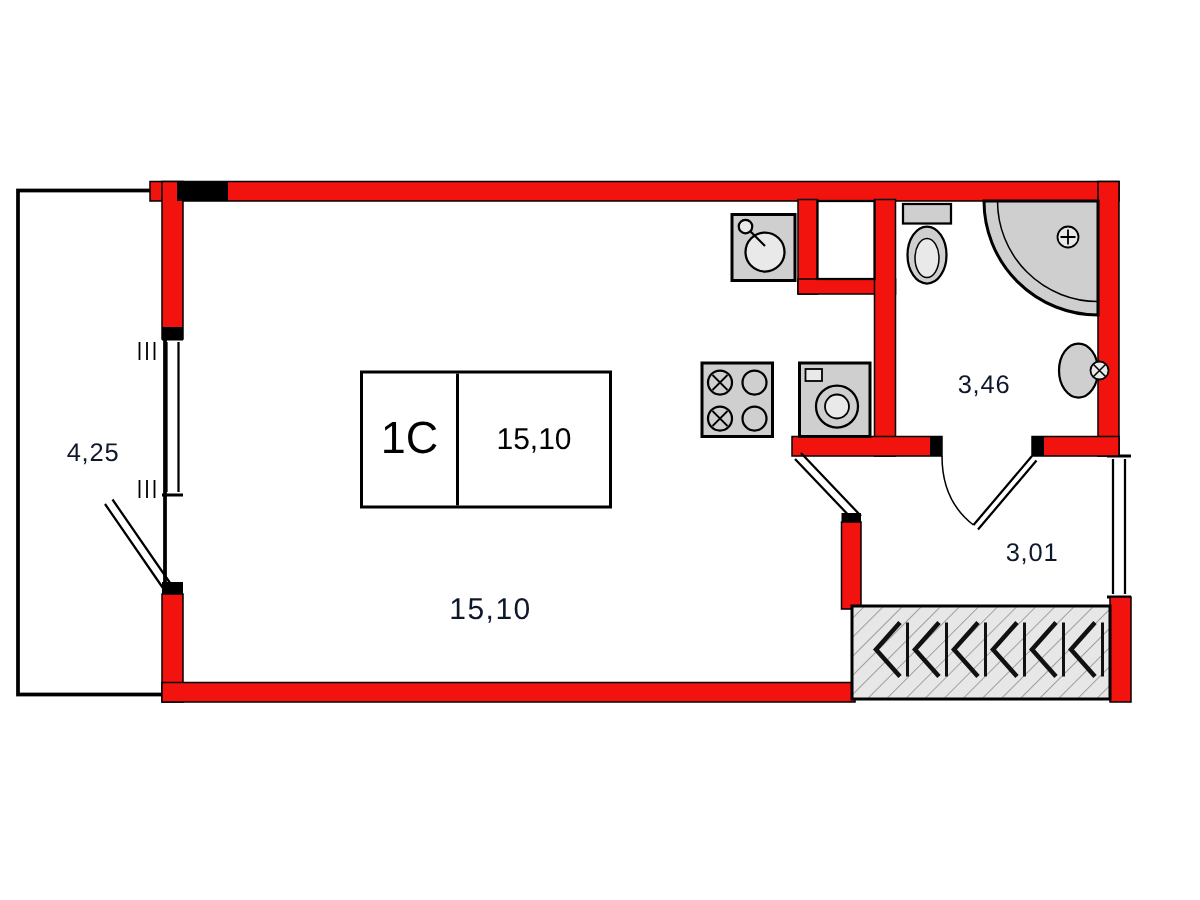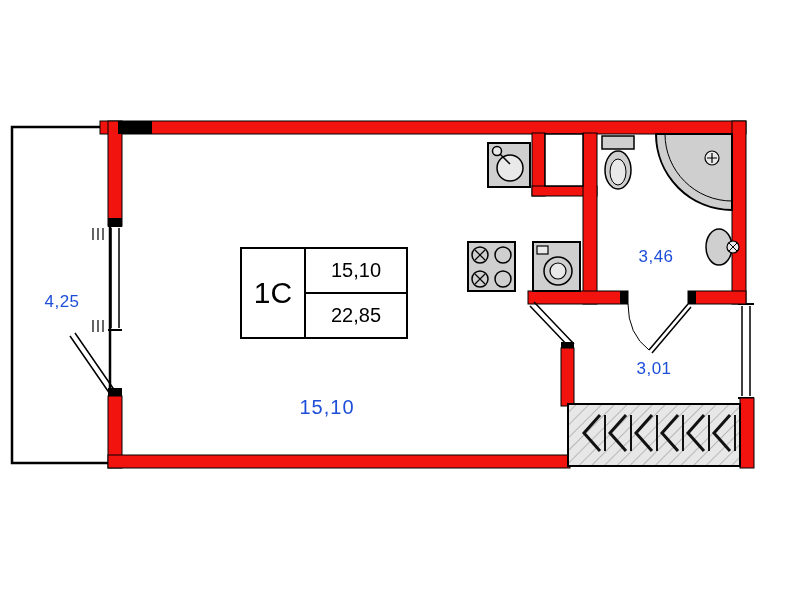--- a/index.html
+++ b/index.html
@@ -1,19 +1,19 @@
 <!DOCTYPE html>
 <html><head>
 <meta charset="utf-8">
 <style>
   html,body{margin:0;padding:0;background:#fff;}
   .plan{position:relative;width:800px;height:600px;background:#fff;
         font-family:"Liberation Sans",sans-serif;overflow:hidden;}
   .plan svg{position:absolute;left:0;top:0;}
-  .label{position:absolute;transform:translate(-50%,-50%);font-size:17px;color:#1d4ed8;
+  .label{position:absolute;transform:translate(-50%,-50%);font-size:17px;color:#0f172a;
          white-space:nowrap;letter-spacing:0.5px;}
   .label.big{font-size:20px;letter-spacing:1px;}
   .stamp{position:absolute;left:240px;top:247px;width:168px;height:92px;
          border:2px solid #000;background:#fff;display:flex;box-sizing:border-box;}
   .stamp-type{width:62px;border-right:2px solid #000;display:flex;align-items:center;
               justify-content:center;font-size:30px;}
   .stamp-areas{flex:1;display:flex;flex-direction:column;}
   .stamp-row{flex:1;display:flex;align-items:center;justify-content:center;
              font-size:20px;border-bottom:2px solid #000;}
   .stamp-row:last-child{border-bottom:none;}
@@ -121,22 +121,21 @@
       <circle cx="733" cy="247" r="6" fill="#e9e9e9" stroke-width="1.2"></circle>
       <path d="M729,243 L737,251 M737,243 L729,251" stroke-width="1" fill="none"></path>
     </g>
   </g>
 </svg>
 
 <div class="stamp">
   <div class="stamp-type">1С</div>
   <div class="stamp-areas">
     <div class="stamp-row">15,10</div>
-    <div class="stamp-row">22,85</div>
   </div>
 </div>
 
 <div class="label" style="left:62px;top:302px;">4,25</div>
 <div class="label big" style="left:327px;top:407px;">15,10</div>
 <div class="label" style="left:656px;top:257px;">3,46</div>
-<div class="label" style="left:654px;top:369px;text-align:center;">3,01</div>
+<div class="label" style="left:688px;top:369px;text-align:center;">3,01</div>
 
 </div>
 
 </body></html>

